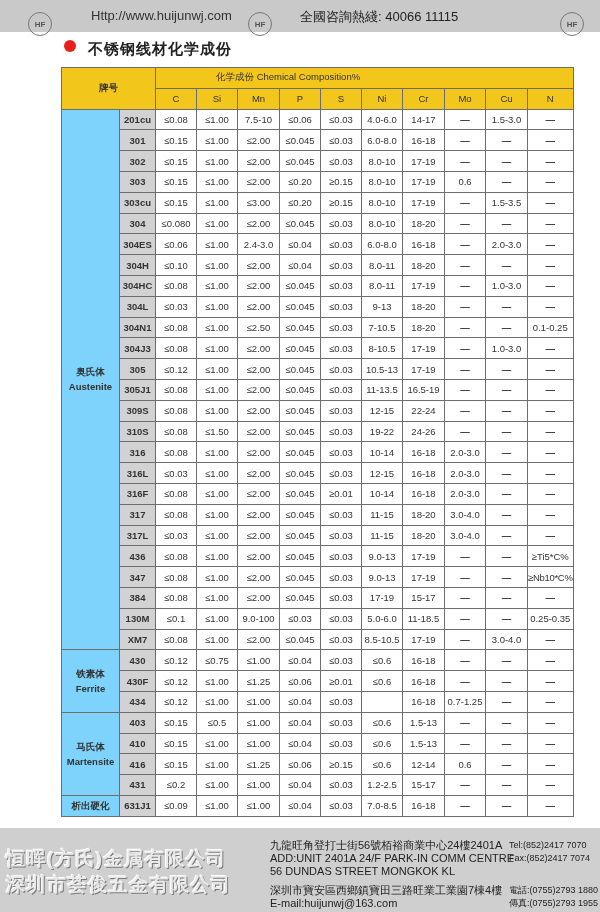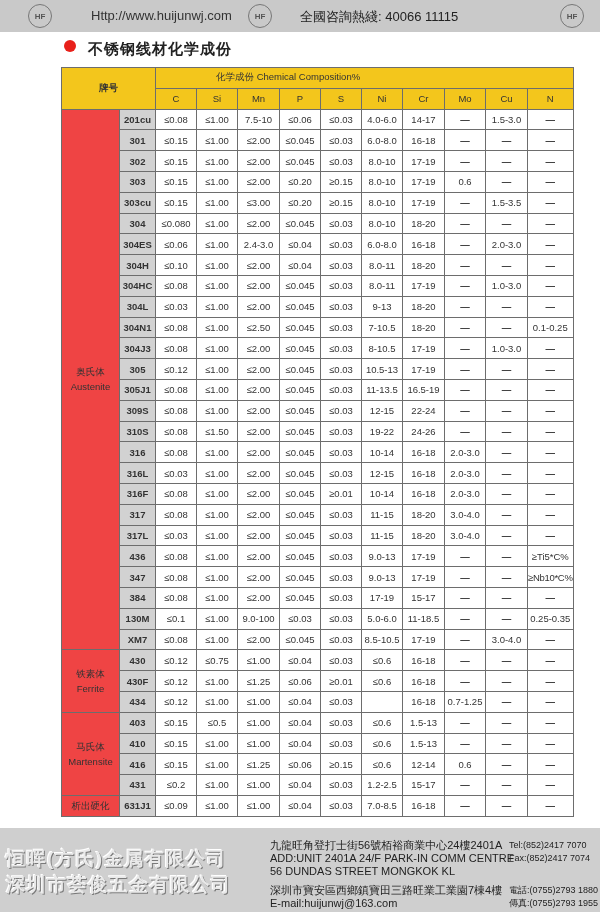--- a/index.html
+++ b/index.html
@@ -1,35 +1,35 @@
 <!DOCTYPE html>
 <html><head>
 <meta charset="utf-8">
 <style>
   html, body { margin:0; padding:0; }
   body { width:600px; height:912px; background:#ffffff; position:relative; overflow:hidden;
          font-family:"Liberation Sans", "DejaVu Sans", sans-serif; color:#222; }
   .topbar { position:absolute; left:0; top:0; width:600px; height:32px; background:#c9c9c9;
             display:flex; align-items:center; }
-  .logo { position:absolute; top:4px; width:22px; height:22px; border:1px solid #777; border-radius:50%;
+  .logo { position:absolute; top:12px; width:22px; height:22px; border:1px solid #777; border-radius:50%;
           font-size:8px; color:#555; display:flex; align-items:center; justify-content:center; font-weight:bold; }
   .url { position:absolute; left:91px; top:8px; font-size:13px; color:#333; }
   .hotline { position:absolute; left:300px; top:8px; font-size:13px; color:#222; }
   .title-row { position:absolute; left:64px; top:40px; display:flex; align-items:flex-start; }
   .title-dot { width:12px; height:12px; border-radius:50%; background:#e8201a; margin-right:12px; }
   .title { font-size:15px; font-weight:bold; color:#222; letter-spacing:1px; }
 
   table.comp { position:absolute; left:61px; top:67px; border-collapse:collapse; table-layout:fixed; }
   table.comp td, table.comp th { border:1px solid #6d6d6d; padding:0; text-align:center; font-size:9.5px;
           color:#333; height:19.8px; overflow:hidden; white-space:nowrap; }
   th { background:#f3c61c; font-weight:normal; font-size:11px; color:#333; }
   th.grp-head { font-size:11.5px; font-weight:bold; }
   th.super { height:21px; font-size:11px; text-align:left; padding-left:0; }
   th.super span { display:block; text-align:left; padding-left:60px; }
-  td.cat { background:#ef4444; font-size:9.5px; line-height:15px; }
+  td.cat { background:#7dd3fc; font-size:9.5px; line-height:15px;font-weight:bold; }
   td.grade { background:#d2d2d2; font-weight:bold; font-size:9.5px; }
   td.val { background:#ffffff; }
   td.dash { color:#333; font-weight:bold; }
   .small { font-size:7px; letter-spacing:-0.3px; }
 
   .footer { position:absolute; left:0; top:828px; width:600px; height:84px; background:#cfcfcf; }
   .cname { position:absolute; left:6px; font-size:19px; font-weight:bold; color:#e9e9e9; letter-spacing:1.5px;
            text-shadow:1px 1px 0 #7a7a7a, -1px -1px 0 #ffffff; }
   .addr { position:absolute; left:270px; font-size:11px; color:#222; line-height:13px; }
   .contact { position:absolute; left:497px; font-size:9px; color:#222; line-height:13px;margin-left:12px; }

